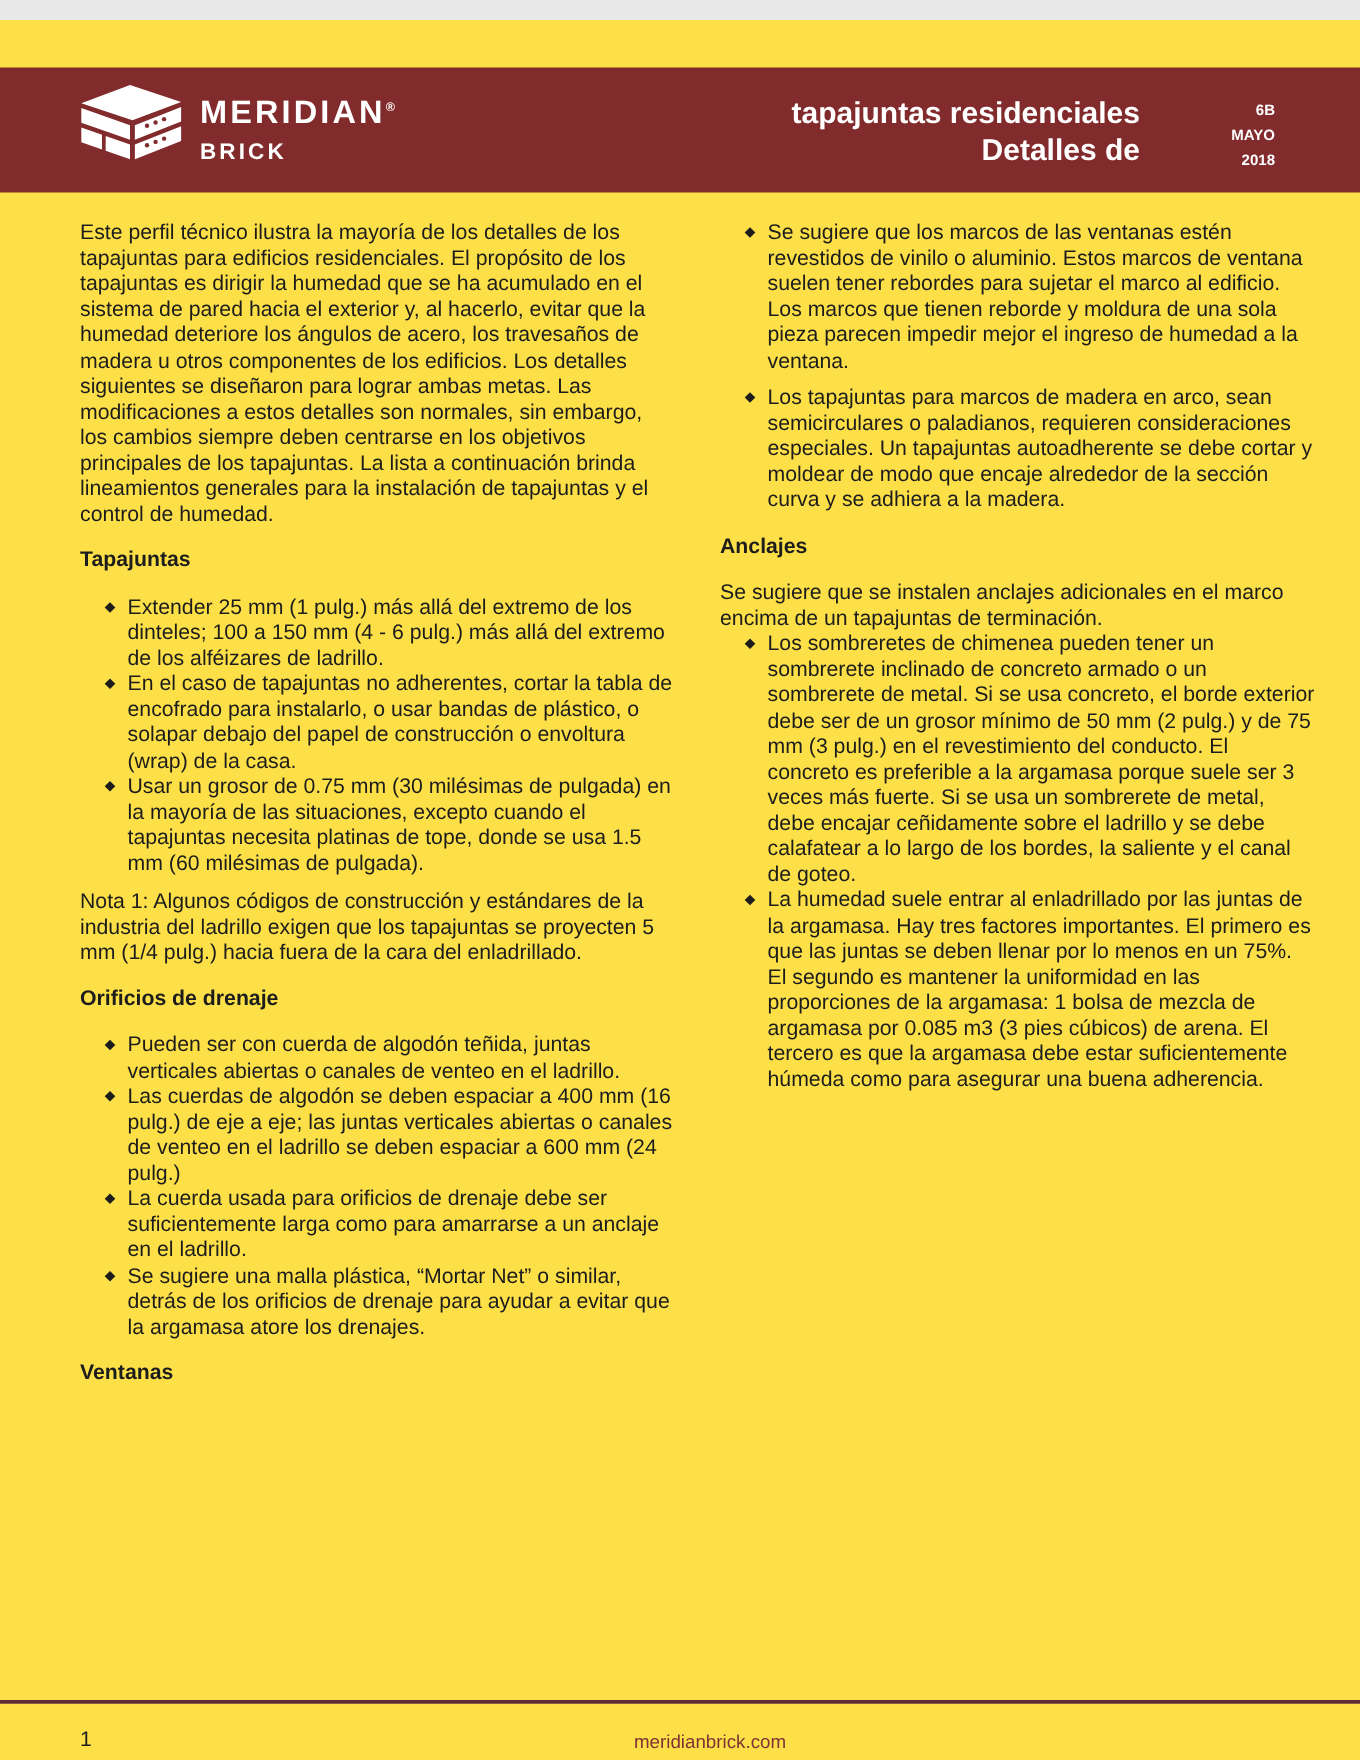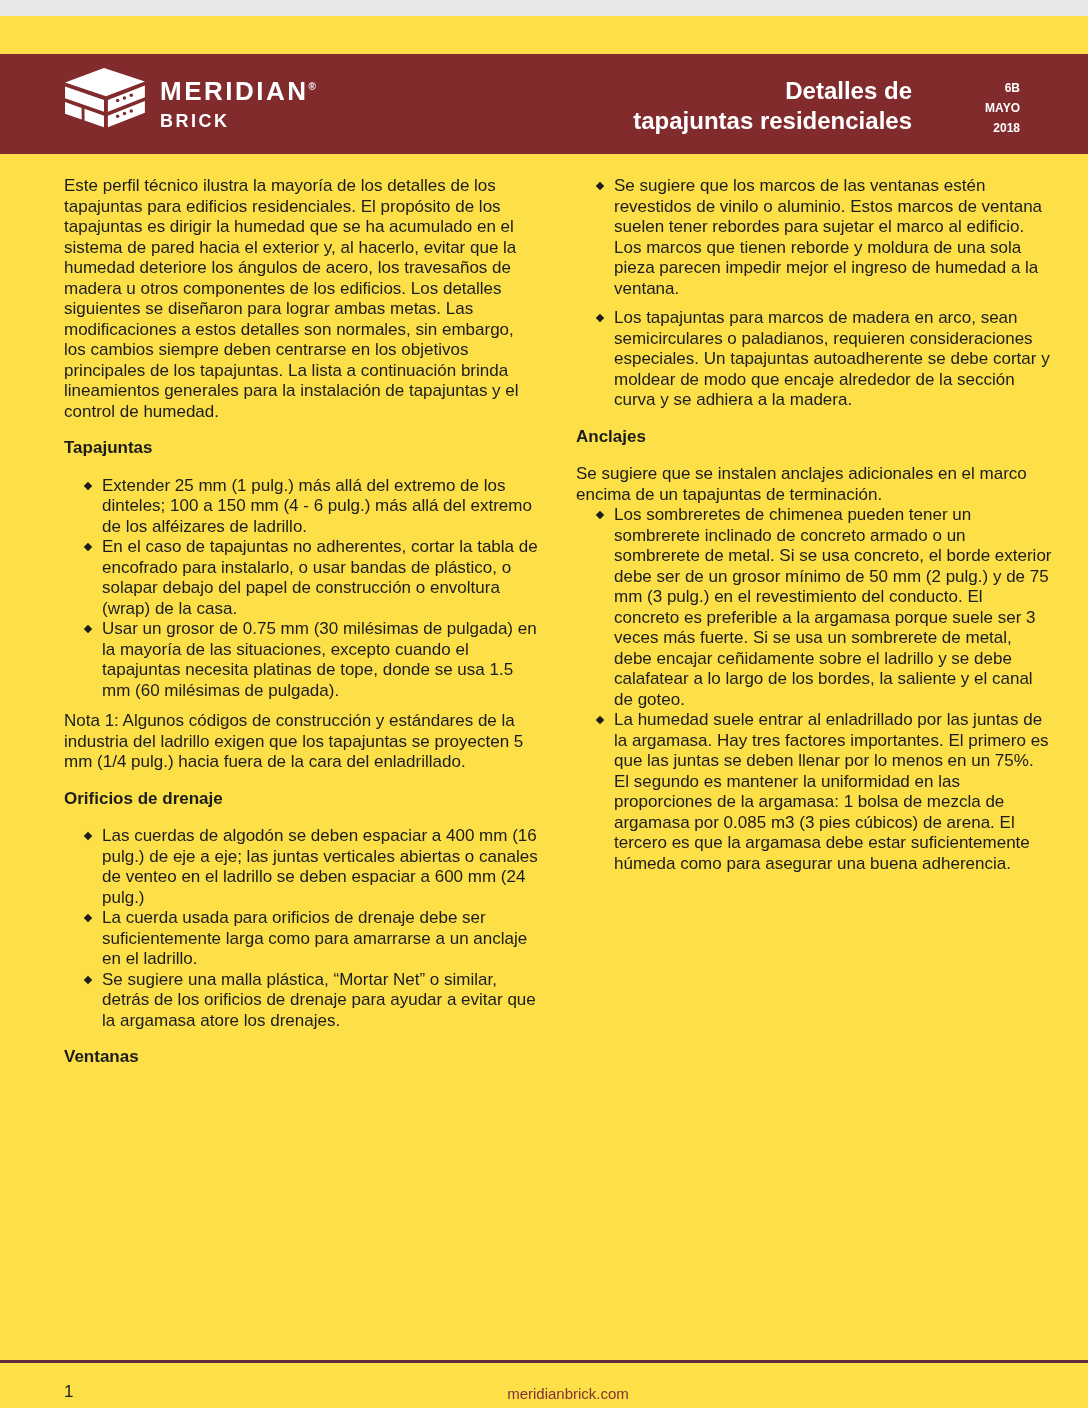--- a/index.html
+++ b/index.html
@@ -106,22 +106,22 @@
       </svg>
       <div class="brand-text">
         <div class="brand-l1">
           <span>MERIDIAN</span><span class="reg">®</span>
         </div>
         <div class="brand-l2">BRICK</div>
       </div>
     </div>
 
     <div class="doc-title">
+      <div>tapajuntas residenciales</div>
       <div>Detalles de</div>
-      <div>tapajuntas residenciales</div>
     </div>
 
     <div class="doc-meta">
       <div>6B</div>
       <div>MAYO</div>
       <div>2018</div>
     </div>
   </header>
 
   <main class="columns">
@@ -133,20 +133,21 @@
       <ul class="blist">
         <li>Extender 25 mm (1 pulg.) más allá del extremo de los dinteles; 100 a 150 mm (4 - 6 pulg.) más allá del extremo de los alféizares de ladrillo.</li>
         <li>En el caso de tapajuntas no adherentes, cortar la tabla de encofrado para instalarlo, o usar bandas de plástico, o solapar debajo del papel de construcción o envoltura (wrap) de la casa.</li>
         <li>Usar un grosor de 0.75 mm (30 milésimas de pulgada) en la mayoría de las situaciones, excepto cuando el tapajuntas necesita platinas de tope, donde se usa 1.5 mm (60 milésimas de pulgada).</li>
       </ul>
 
       <p class="para note">Nota 1: Algunos códigos de construcción y estándares de la industria del ladrillo exigen que los tapajuntas se proyecten 5 mm (1/4 pulg.) hacia fuera de la cara del enladrillado.</p>
 
       <h3 class="hd">Orificios de drenaje</h3>
       <ul class="blist">
+        <li>Pueden ser con cuerda de algodón teñida, juntas verticales abiertas o canales de venteo en el ladrillo.</li>
         <li>Las cuerdas de algodón se deben espaciar a 400 mm (16 pulg.) de eje a eje; las juntas verticales abiertas o canales de venteo en el ladrillo se deben espaciar a 600 mm (24 pulg.)</li>
         <li>La cuerda usada para orificios de drenaje debe ser suficientemente larga como para amarrarse a un anclaje en el ladrillo.</li>
         <li>Se sugiere una malla plástica, “Mortar Net” o similar, detrás de los orificios de drenaje para ayudar a evitar que la argamasa atore los drenajes.</li>
       </ul>
 
       <h3 class="hd">Ventanas</h3>
     </section>
 
     <section class="col">
       <ul class="blist spaced">

